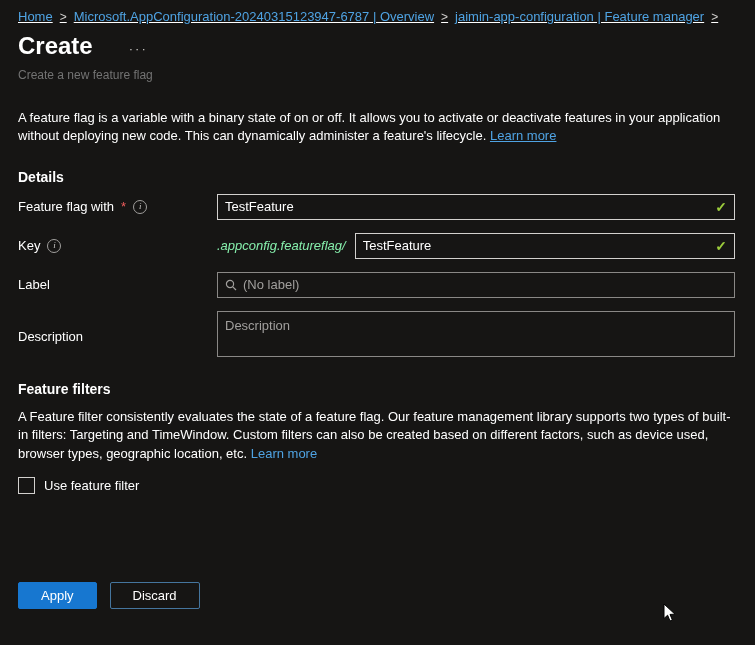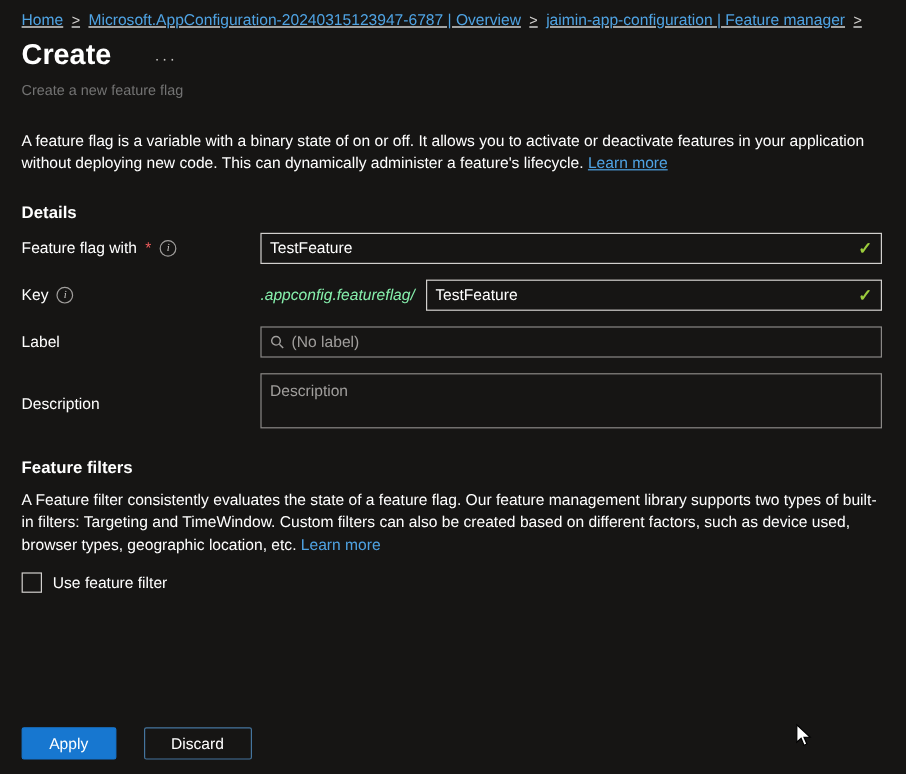--- a/index.html
+++ b/index.html
@@ -68,21 +68,21 @@
 
   .section-heading { font-size: 14px; font-weight: 700; }
   .details-heading { margin-top: 23px; }
   .filters-heading { margin-top: 24px; }
   .filters-text { margin-top: 11px; }
 
   .enable-row { margin-top: 19px; }
 
   .filter-check-row { display: flex; align-items: center; gap: 9px; margin-top: 14px; font-size: 13px; }
 
-  .footer { position: absolute; left: 18px; top: 606px; display: flex; gap: 23px; }
+  .footer { position: absolute; left: 18px; top: 582px; display: flex; gap: 13px; }
   .btn {
     font-size: 13px; font-family: "Liberation Sans", sans-serif;
     height: 27px; padding: 0 22px; border-radius: 2px; cursor: pointer;
   }
   .btn-primary { background: #1777d0; border: 1px solid #1777d0; color: #ffffff; }
   .btn-secondary { background: transparent; border: 1px solid #45759e; color: #ffffff; }
 
   .cursor { position: absolute; left: 663px; top: 603px; pointer-events: none; }
 </style>
 </head>

